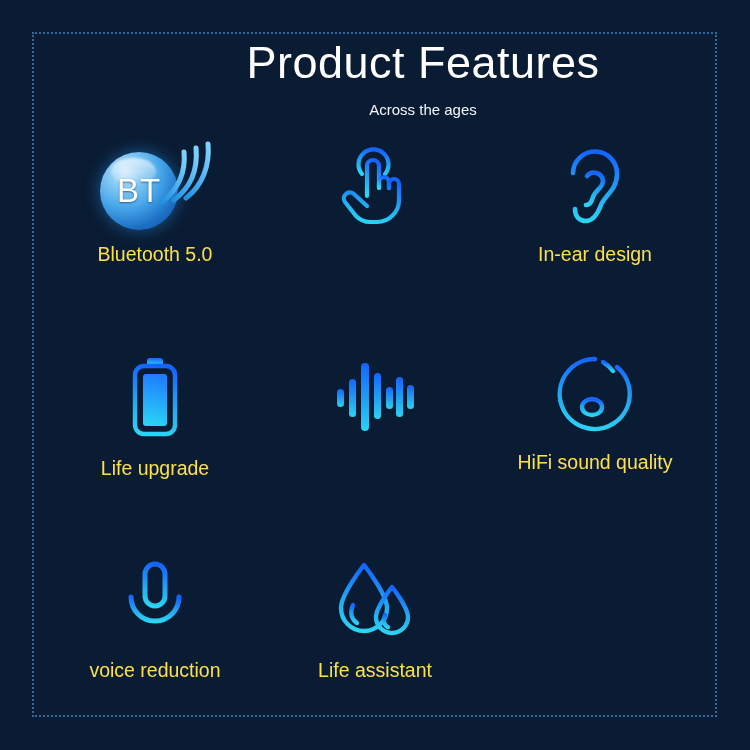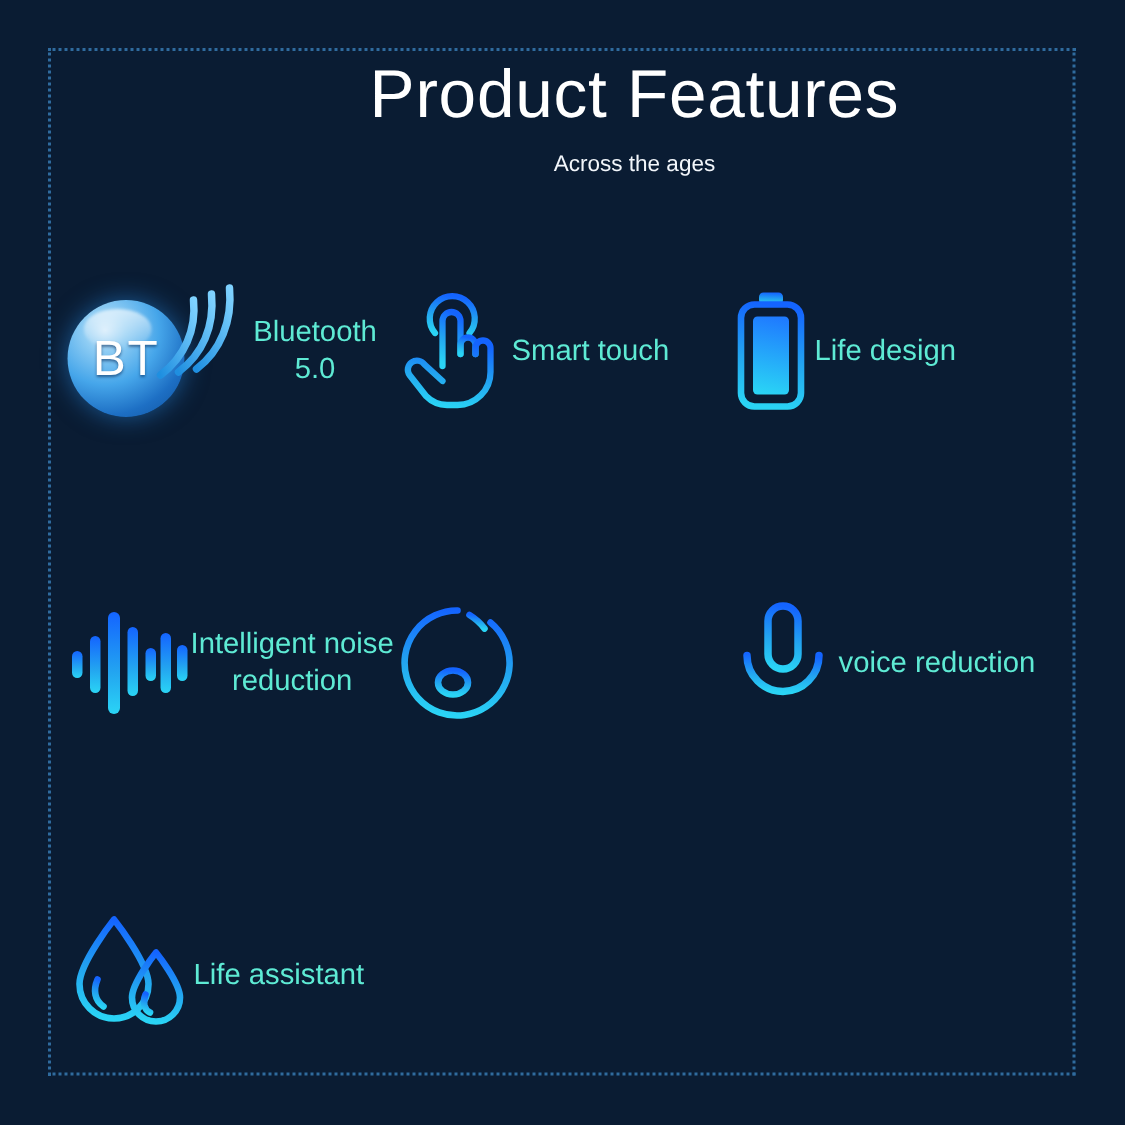--- a/index.html
+++ b/index.html
@@ -61,35 +61,34 @@
     left: 45px;
     top: 130px;
     width: 660px;
     display: grid;
     grid-template-columns: repeat(3, 1fr);
     grid-template-rows: repeat(3, 208px);
   }
 
   .cell {
     display: flex;
-    flex-direction: row;
+    flex-direction: column;
     align-items: center;
     justify-content: flex-start;
   }
   .icon-box {
     height: 112px;
     display: flex;
     align-items: center;
     justify-content: center;
   }
   .cell-label {
-    color: #5eead4;
+    color: #fde047;
     font-size: 19.5px;
     line-height: 25px;
-    text-align: center;
     max-width: 190px;
     white-space: pre-line;
   }
 
   
   .row2 .icon-box { height: 118px; }
   .row3 .icon-box { height: 112px; }
 
   
   .bt-wrap {
@@ -191,44 +190,66 @@
             <path d="M25 30 A15 15 0 1 1 48 30"></path>
             <path d="M30 52 L30 22 A6 6 0 0 1 42 22 L42 44"></path>
             <path d="M42 44 L42 38 A5 5 0 0 1 52 38 L52 44"></path>
             <path d="M52 44 L52 40 A5 5 0 0 1 62 40 L62 56
                      A22 22 0 0 1 40 78 L33 78
                      A20 20 0 0 1 19 72 L8 58
                      A6 6 0 0 1 18 51 L30 62"></path>
           </g>
         </svg>
       </div>
-      <div class="cell-label">Smart touch</div>
-    </div>
-
+    </div>
+
+    <div class="cell row1">
+      <div class="icon-box">
+        <svg width="68" height="86" viewBox="0 0 68 86">
+          <defs>
+            <linearGradient id="gEar" x1="0.5" y1="0" x2="0.4" y2="1">
+              <stop offset="0%" stop-color="#1464ff"></stop>
+              <stop offset="55%" stop-color="#23a6f0"></stop>
+              <stop offset="100%" stop-color="#2ad4f5"></stop>
+            </linearGradient>
+          </defs>
+          <g fill="none" stroke="url(#gEar)" stroke-width="4.6" stroke-linecap="round" stroke-linejoin="round">
+            <path d="M12 30 A22 22 0 0 1 56 31
+                     C56 47 44 52 40 62
+                     C37 70 33 78 25 78
+                     C18 78 14 73 14 66"></path>
+            <path d="M26 33 A9 9 0 0 1 42 38
+                     C42 45 34 47 32 54
+                     C31 58 29 62 25 62"></path>
+          </g>
+        </svg>
+      </div>
+      <div class="cell-label">In-ear design</div>
+    </div>
 
     <div class="cell row2">
       <div class="icon-box">
         <svg width="58" height="84" viewBox="0 0 58 84">
           <defs>
             <linearGradient id="gBatt" x1="0.5" y1="0" x2="0.4" y2="1">
               <stop offset="0%" stop-color="#1464ff"></stop>
               <stop offset="55%" stop-color="#23a6f0"></stop>
               <stop offset="100%" stop-color="#2ad4f5"></stop>
             </linearGradient>
             <linearGradient id="gBattFill" x1="0.5" y1="0" x2="0.4" y2="1">
               <stop offset="0%" stop-color="#1f7bff"></stop>
               <stop offset="100%" stop-color="#2ad4f5"></stop>
             </linearGradient>
           </defs>
           <rect x="21" y="3" width="16" height="8" rx="3" fill="url(#gBatt)"></rect>
           <rect x="9" y="11" width="40" height="68" rx="9" fill="none" stroke="url(#gBatt)" stroke-width="4.4"></rect>
           <rect x="17" y="19" width="24" height="52" rx="3" fill="url(#gBattFill)"></rect>
         </svg>
       </div>
-      <div class="cell-label">Life design</div>
+      <div class="cell-label">Life upgrade</div>
     </div>
 
 
     <div class="cell row2">
       <div class="icon-box">
         <svg width="82" height="76" viewBox="0 0 82 76">
           <defs>
             <linearGradient id="gBar" x1="0.5" y1="0" x2="0.5" y2="1">
               <stop offset="0%" stop-color="#1464ff"></stop>
               <stop offset="60%" stop-color="#23a6f0"></stop>
@@ -239,42 +260,41 @@
             <rect x="3" y="30" width="7" height="18" rx="3.5"></rect>
             <rect x="15" y="20" width="7" height="38" rx="3.5"></rect>
             <rect x="27" y="4" width="8" height="68" rx="4"></rect>
             <rect x="40" y="14" width="7" height="46" rx="3.5"></rect>
             <rect x="52" y="28" width="7" height="22" rx="3.5"></rect>
             <rect x="62" y="18" width="7" height="40" rx="3.5"></rect>
             <rect x="73" y="26" width="7" height="24" rx="3.5"></rect>
           </g>
         </svg>
       </div>
-      <div class="cell-label">Intelligent noise
-reduction</div>
     </div>
 
     <div class="cell row3">
       <div class="icon-box">
         <svg width="80" height="80" viewBox="0 0 80 80">
           <defs>
             <linearGradient id="gNote" x1="0.5" y1="0" x2="0.4" y2="1">
               <stop offset="0%" stop-color="#1464ff"></stop>
               <stop offset="55%" stop-color="#23a6f0"></stop>
               <stop offset="100%" stop-color="#2ad4f5"></stop>
             </linearGradient>
           </defs>
           <g fill="none" stroke="url(#gNote)" stroke-width="4.4" stroke-linecap="round">
             <path d="M40 5 A35 35 0 1 0 62 13"></path>
             <path d="M48 8 A35 35 0 0 1 58 17"></path>
             <path d="M46 21 L46 52"></path>
             <ellipse cx="37" cy="53" rx="10" ry="8"></ellipse>
           </g>
         </svg>
       </div>
+      <div class="cell-label">HiFi sound quality</div>
     </div>
 
     <div class="cell row3">
       <div class="icon-box">
         <svg width="74" height="82" viewBox="0 0 74 82">
           <defs>
             <linearGradient id="gMic" x1="0.5" y1="0" x2="0.4" y2="1">
               <stop offset="0%" stop-color="#1464ff"></stop>
               <stop offset="55%" stop-color="#23a6f0"></stop>
               <stop offset="100%" stop-color="#2ad4f5"></stop>

